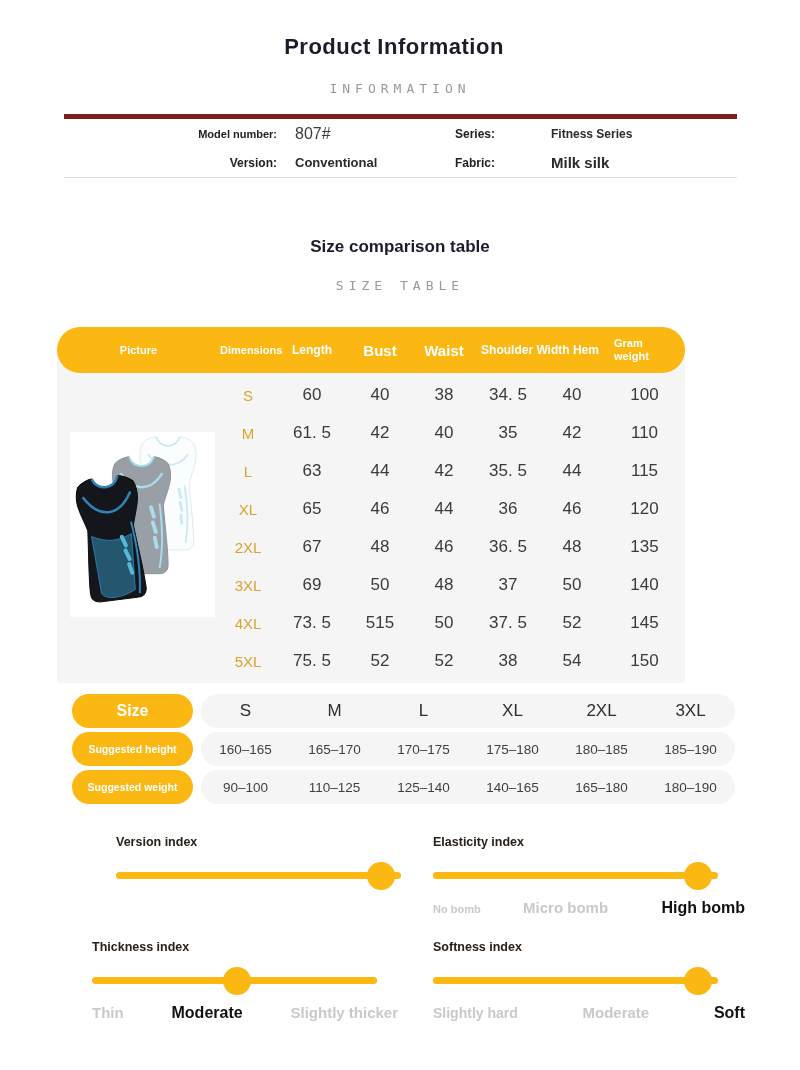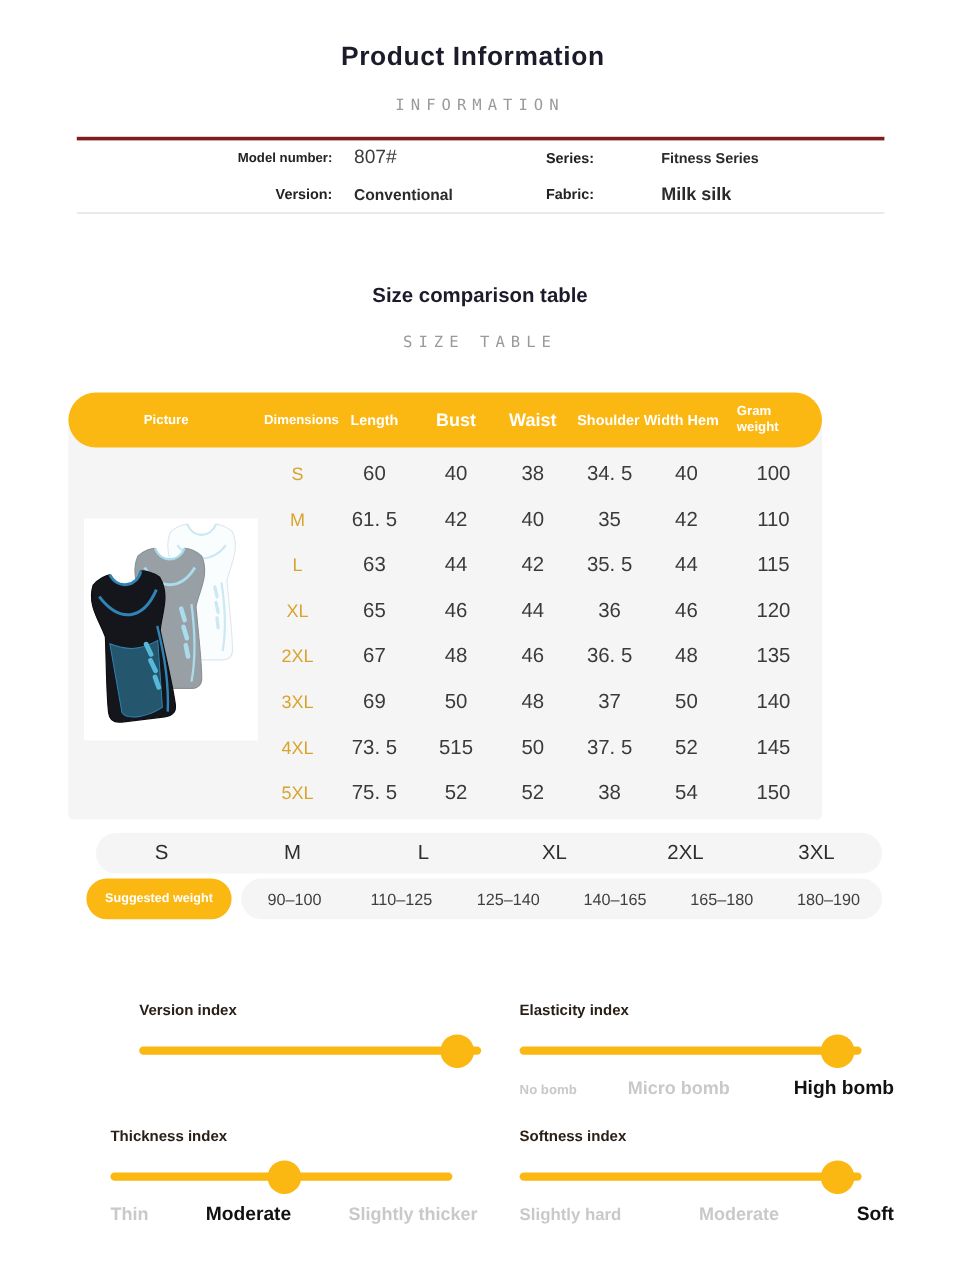--- a/index.html
+++ b/index.html
@@ -18,21 +18,21 @@
     position:absolute; left:0; right:0; text-align:center;
     font-family:"DejaVu Sans Mono", monospace; font-size:13px;
     letter-spacing:5px; color:#9a9a9a;
   }
   .sub-info { top:81px; }
   .sub-size { top:278px; }
 
   
   .info-section {
     position:absolute; top:114px; left:64px; width:673px; height:64px;
-    border-top:3px solid #7f1d1d; border-bottom:1px solid #dcdcdc;
+    border-top:5px solid #7f1d1d; border-bottom:1px solid #dcdcdc;
     display:grid; grid-template-columns:213px 178px 78px auto;
     grid-template-rows:1fr 1fr; align-items:center;
   }
   .pi-label { text-align:right; font-weight:bold; color:#222; font-size:12px; }
   .pi-label.small { font-size:11px; }
   .pi-value { padding-left:18px; color:#2b2b2b; }
   .pi-label.right { text-align:left; }
   .v-model  { font-size:16px; font-weight:400; color:#3c3c3c; }
   .v-series { font-size:12px; font-weight:bold; }
   .v-conv   { font-size:13px; font-weight:bold; }
@@ -257,27 +257,39 @@
           <path d="M30,60 C45,68 55,68 70,62 L67,118 C50,126 36,124 33,118 Z" fill="#24576e" stroke="#2f84b5" stroke-width="0.8"></path>
           <path d="M60,64 l3,9 M62,78 l3,9 M64,92 l2,9" stroke="#57b9d8" stroke-width="4" stroke-linecap="round"></path>
           <path d="M71,50 C75,82 74,104 71,122" fill="none" stroke="#2f84b5" stroke-width="2"></path>
         </g>
       </svg>
     </div>
   </div>
 
   <div class="sugg">
     <div class="sugg-row">
+      <div class="pill-label big">Size</div>
       <div class="pill-values sizes">
         <span>S</span>
         <span>M</span>
         <span>L</span>
         <span>XL</span>
         <span>2XL</span>
         <span>3XL</span>
+      </div>
+    </div>
+    <div class="sugg-row">
+      <div class="pill-label sm">Suggested height</div>
+      <div class="pill-values ranges">
+        <span>160–165</span>
+        <span>165–170</span>
+        <span>170–175</span>
+        <span>175–180</span>
+        <span>180–185</span>
+        <span>185–190</span>
       </div>
     </div>
     <div class="sugg-row">
       <div class="pill-label sm">Suggested weight</div>
       <div class="pill-values ranges">
         <span>90–100</span>
         <span>110–125</span>
         <span>125–140</span>
         <span>140–165</span>
         <span>165–180</span>

